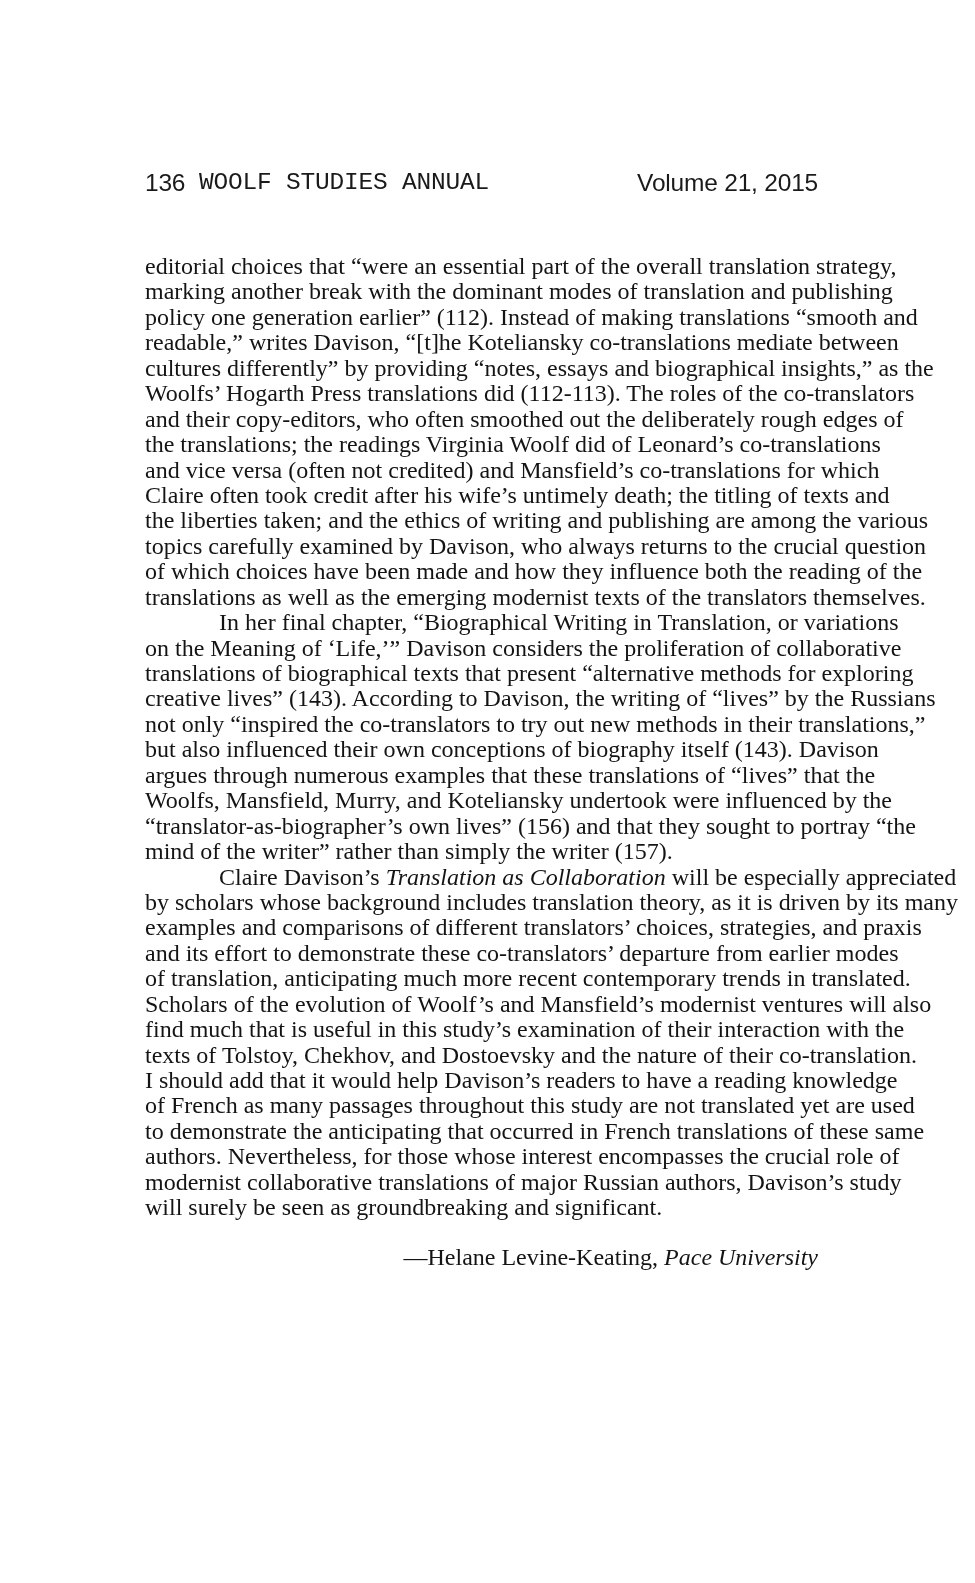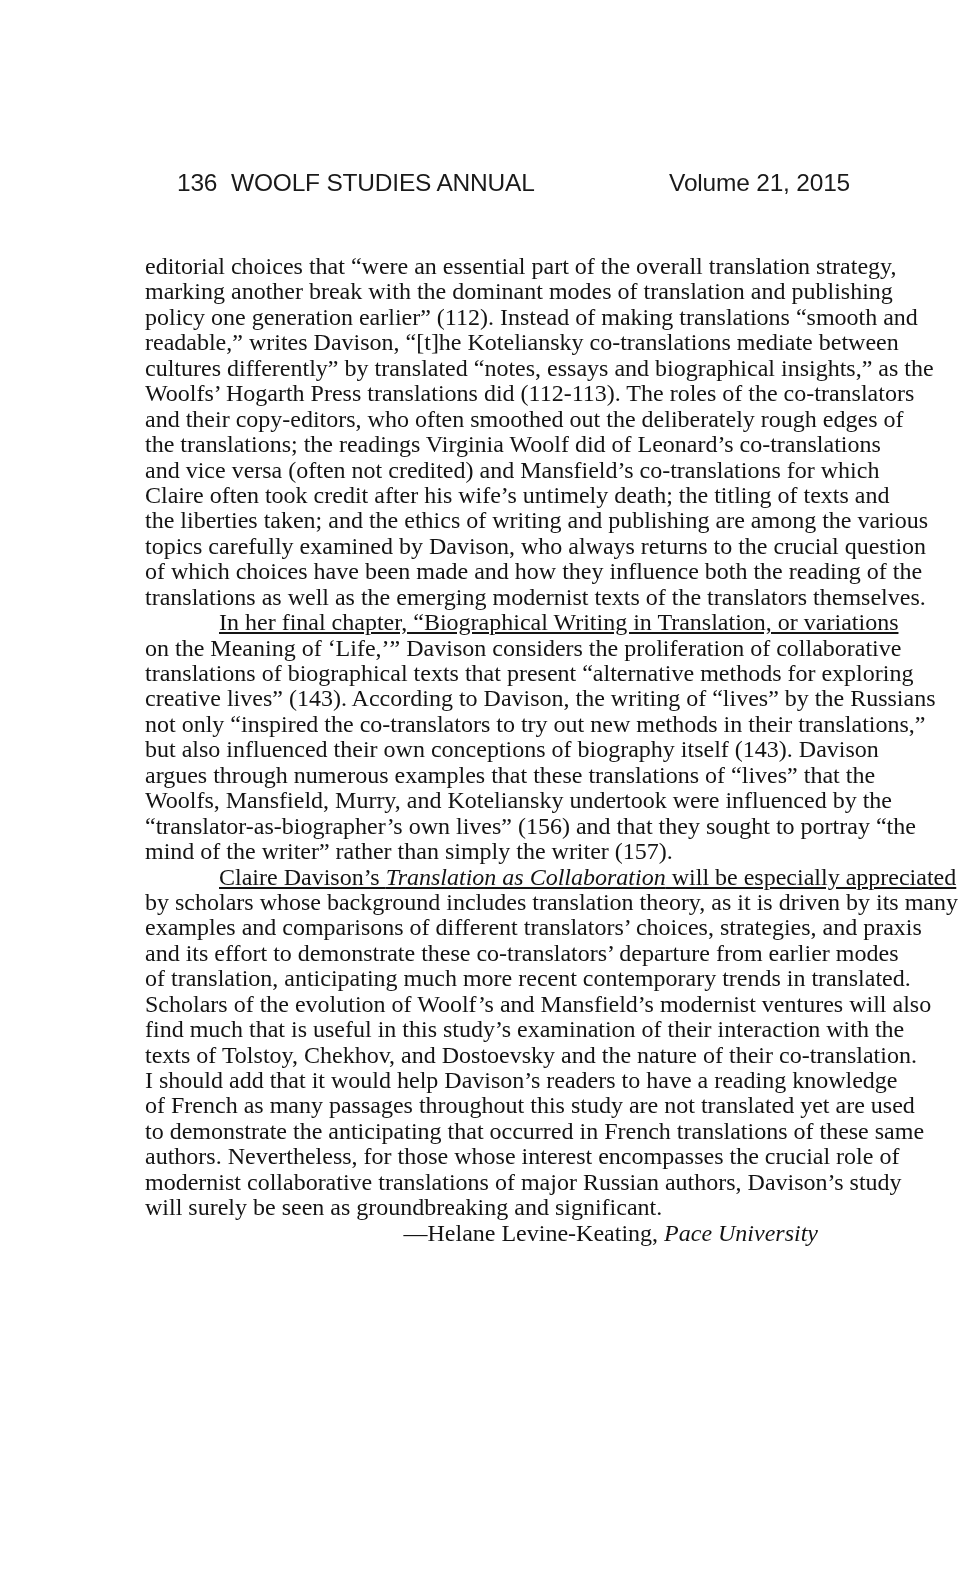--- a/index.html
+++ b/index.html
@@ -25,31 +25,31 @@
       position: absolute;
       left: 145px;
       top: 166px;
       width: 673px;
       height: 34px;
       font-family: "Liberation Sans", sans-serif;
       font-size: 24.5px;
       line-height: 34px;
       color: #1a1a1a;
       letter-spacing: -0.2px;
-      margin-left: 32px;
     }
     .running-head .page-number {
       position: absolute;
       left: 0;
       top: 0;
     }
     .running-head .journal-title {
       position: absolute;
       left: 54px;
       top: 0;
+      font-family: Liberation Mono, monospace;
     }
     .running-head .volume-info {
       position: absolute;
       right: 0;
       top: 0;
     }
     .body-text {
       position: absolute;
       left: 145px;
       top: 254px;
@@ -65,25 +65,25 @@
       height: 25.45px;
       text-align: justify;
       text-align-last: justify;
     }
     .line.last {
       text-align: center;
       text-align-last: left;
     }
     .line.indent {
       padding-left: 74px;
-      text-decoration: underline;
     }
     .line.right {
       text-align: right;
       text-align-last: right;
+      margin-top: 24px;
     }
     .seg-italic {
       font-style: italic;
     }
   </style>
 </head>
 <body>
 
 <div class="page">
 
@@ -93,21 +93,21 @@
     <span class="volume-info">Volume 21, 2015</span>
   </div>
 
   <div class="body-text">
 
     <div>
       <span class="line">editorial choices that “were an essential part of the overall translation strategy,</span>
       <span class="line">marking another break with the dominant modes of translation and publishing</span>
       <span class="line">policy one generation earlier” (112). Instead of making translations “smooth and</span>
       <span class="line">readable,” writes Davison, “[t]he Koteliansky co-translations mediate between</span>
-      <span class="line">cultures differently” by translated “notes, essays and biographical insights,” as the</span>
+      <span class="line">cultures differently” by providing “notes, essays and biographical insights,” as the</span>
       <span class="line">Woolfs’ Hogarth Press translations did (112-113). The roles of the co-translators</span>
       <span class="line">and their copy-editors, who often smoothed out the deliberately rough edges of</span>
       <span class="line">the translations; the readings Virginia Woolf did of Leonard’s co-translations</span>
       <span class="line">and vice versa (often not credited) and Mansfield’s co-translations for which</span>
       <span class="line">Claire often took credit after his wife’s untimely death; the titling of texts and</span>
       <span class="line">the liberties taken; and the ethics of writing and publishing are among the various</span>
       <span class="line">topics carefully examined by Davison, who always returns to the crucial question</span>
       <span class="line">of which choices have been made and how they influence both the reading of the</span>
       <span class="line">translations as well as the emerging modernist texts of the translators themselves.</span>
     </div>

